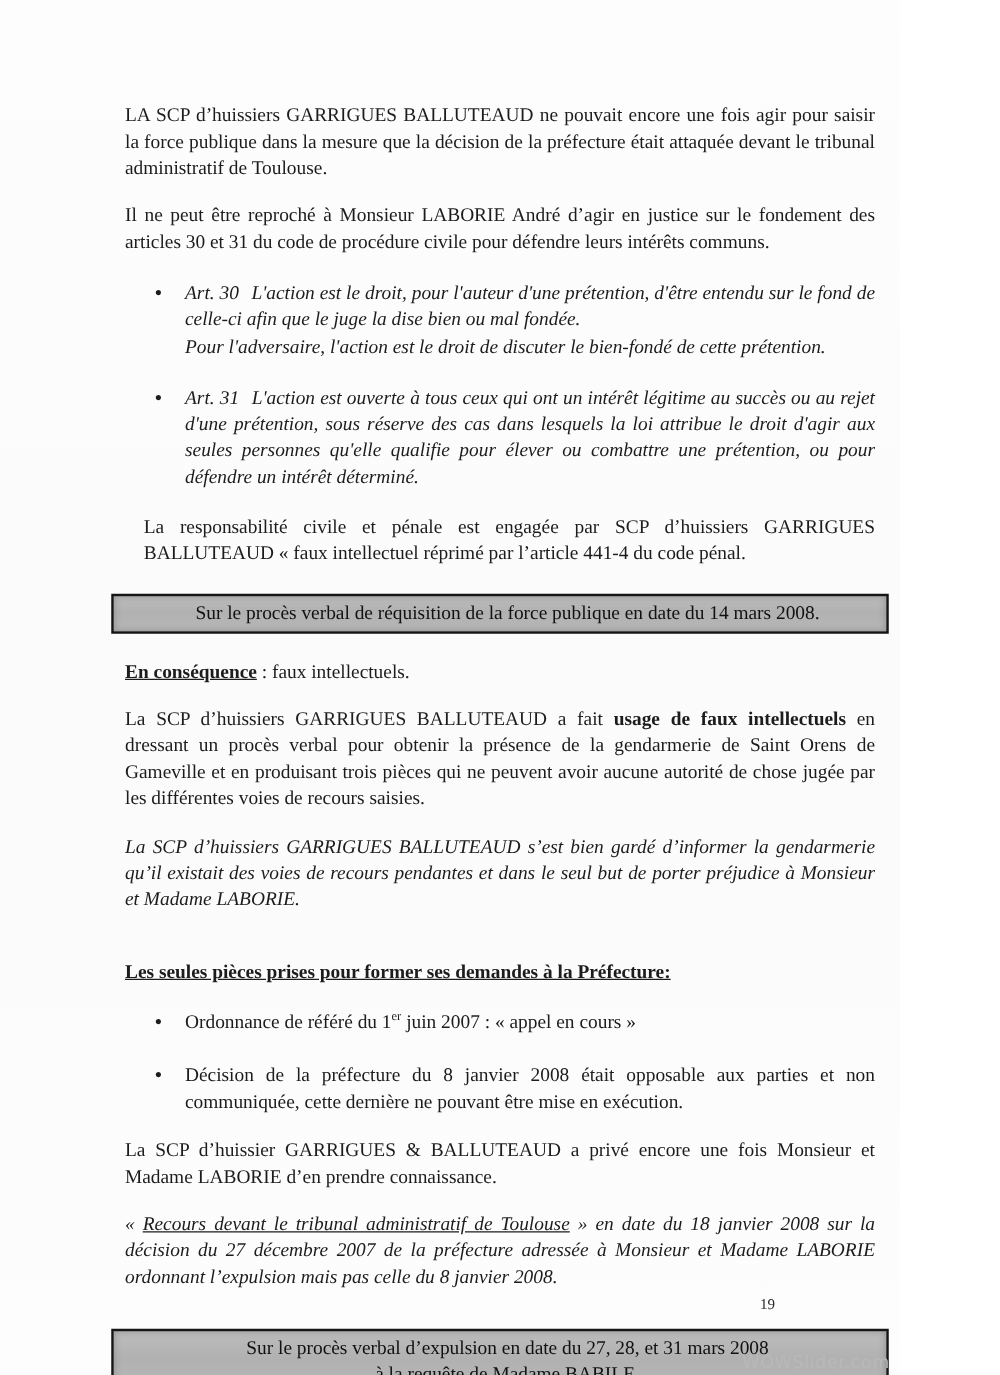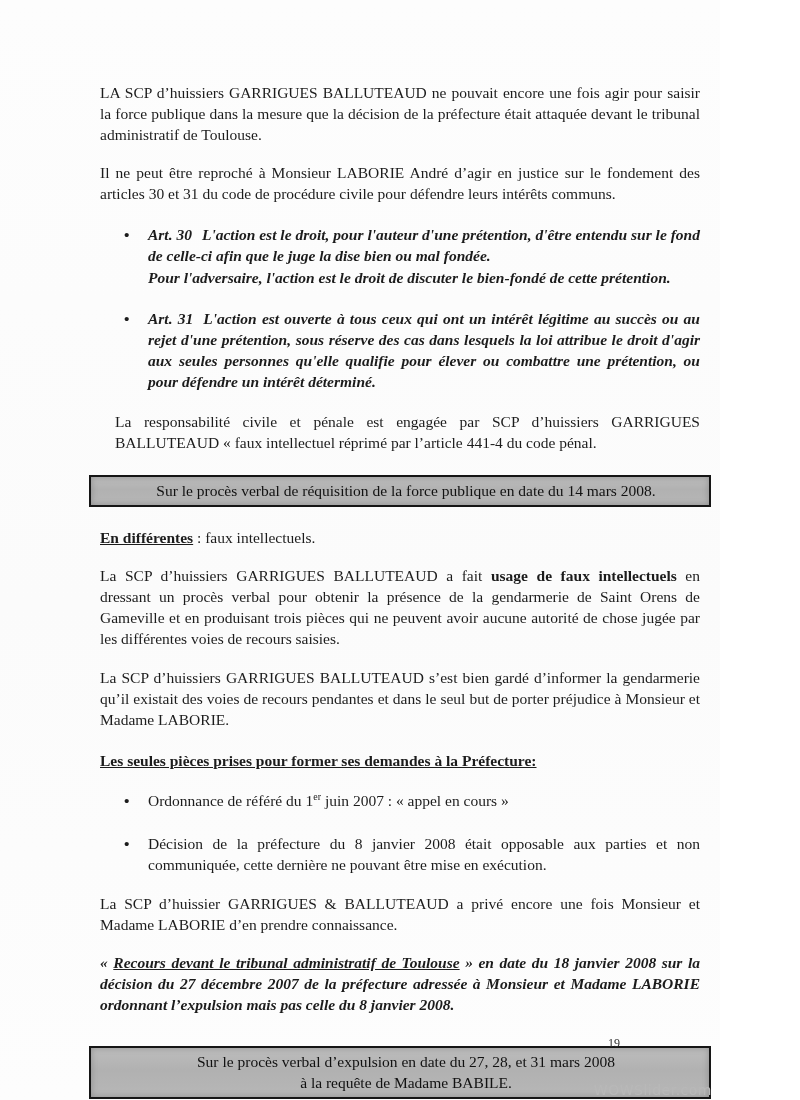--- a/index.html
+++ b/index.html
@@ -18,21 +18,21 @@
   .content {
     position:absolute;
     left:100px; top:82px;
     width:600px;
     font-size:15.5px;
     line-height:1.36;
     text-align:justify;
   }
   .para { margin:0 0 17px 0; }
   .bold { font-weight:bold; }
-  .bi { font-weight:bold; font-style:italic; }
+  .bi { font-weight:normal; font-style:italic; }
   .underline { text-decoration:underline; }
   ul.bullets { list-style:none; margin:0 0 17px 0; padding:0; }
   ul.bullets li {
     position:relative;
     margin:0 0 20px 0;
     padding-left:48px;
   }
   ul.bullets li:last-child { margin-bottom:0; }
   ul.bullets li .dot {
     position:absolute; left:24px; top:0;
@@ -93,28 +93,28 @@
 
     <p class="para" style="margin-bottom:0;margin-left:15px;">
       <span>La responsabilité civile et pénale est engagée par SCP d’huissiers GARRIGUES BALLUTEAUD «  faux intellectuel réprimé par l’article 441-4 du code pénal.</span>
     </p>
 
     <div class="banner">
       <span class="line">Sur le procès verbal de réquisition de la force publique en date du 14 mars 2008.</span>
     </div>
 
     <p class="para">
-      <span class="bold underline">En différentes</span><span> : faux intellectuels.</span>
+      <span class="bold underline">En conséquence</span><span> : faux intellectuels.</span>
     </p>
 
     <p class="para">
       <span>La SCP d’huissiers GARRIGUES BALLUTEAUD  a fait </span><span class="bold">usage de faux intellectuels</span><span> en dressant un procès verbal pour obtenir la présence de la gendarmerie de Saint Orens de Gameville et en produisant trois pièces qui ne peuvent avoir aucune autorité de chose jugée par les différentes voies de recours saisies.</span>
     </p>
 
-    <p class="para" style="margin-bottom:20px;">
+    <p class="para" style="margin-bottom:37px;font-style:italic;">
       <span>La SCP d’huissiers GARRIGUES BALLUTEAUD   s’est bien gardé d’informer la gendarmerie qu’il existait des voies de recours pendantes et dans le seul but de porter préjudice à Monsieur et Madame LABORIE.</span>
     </p>
 
     <p class="para" style="margin-bottom:19px;">
       <span class="bold underline">Les seules pièces prises pour former ses demandes à la Préfecture:</span>
     </p>
 
     <ul class="bullets" style="margin-bottom:18px;">
       <li style="margin-bottom:22px;">
         <span class="dot">•</span>

